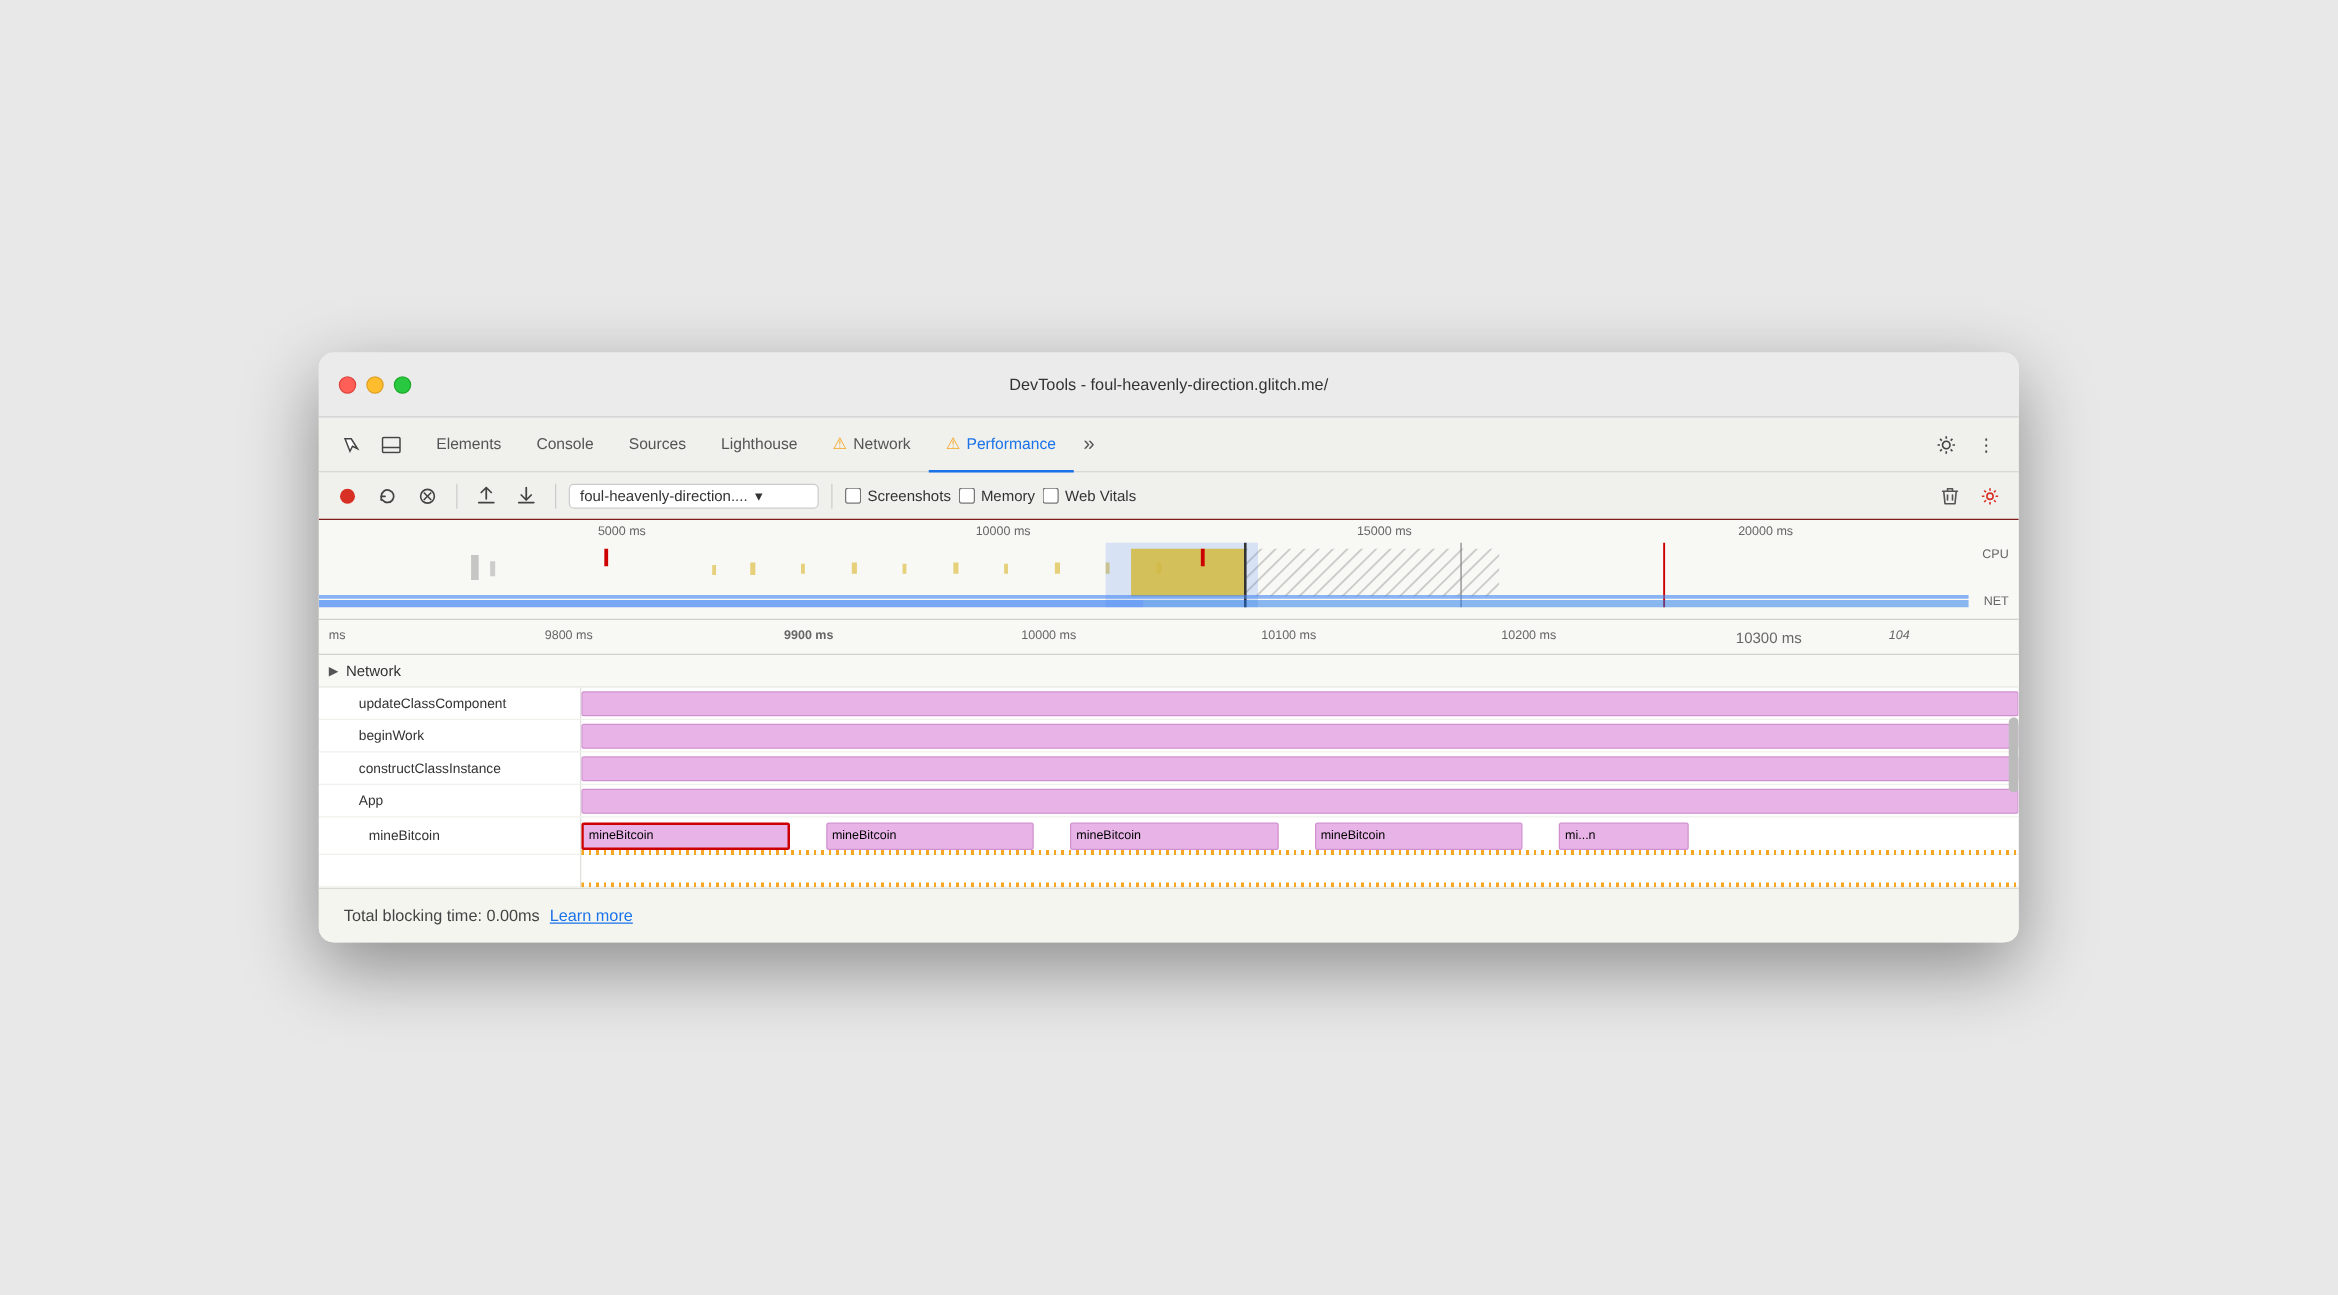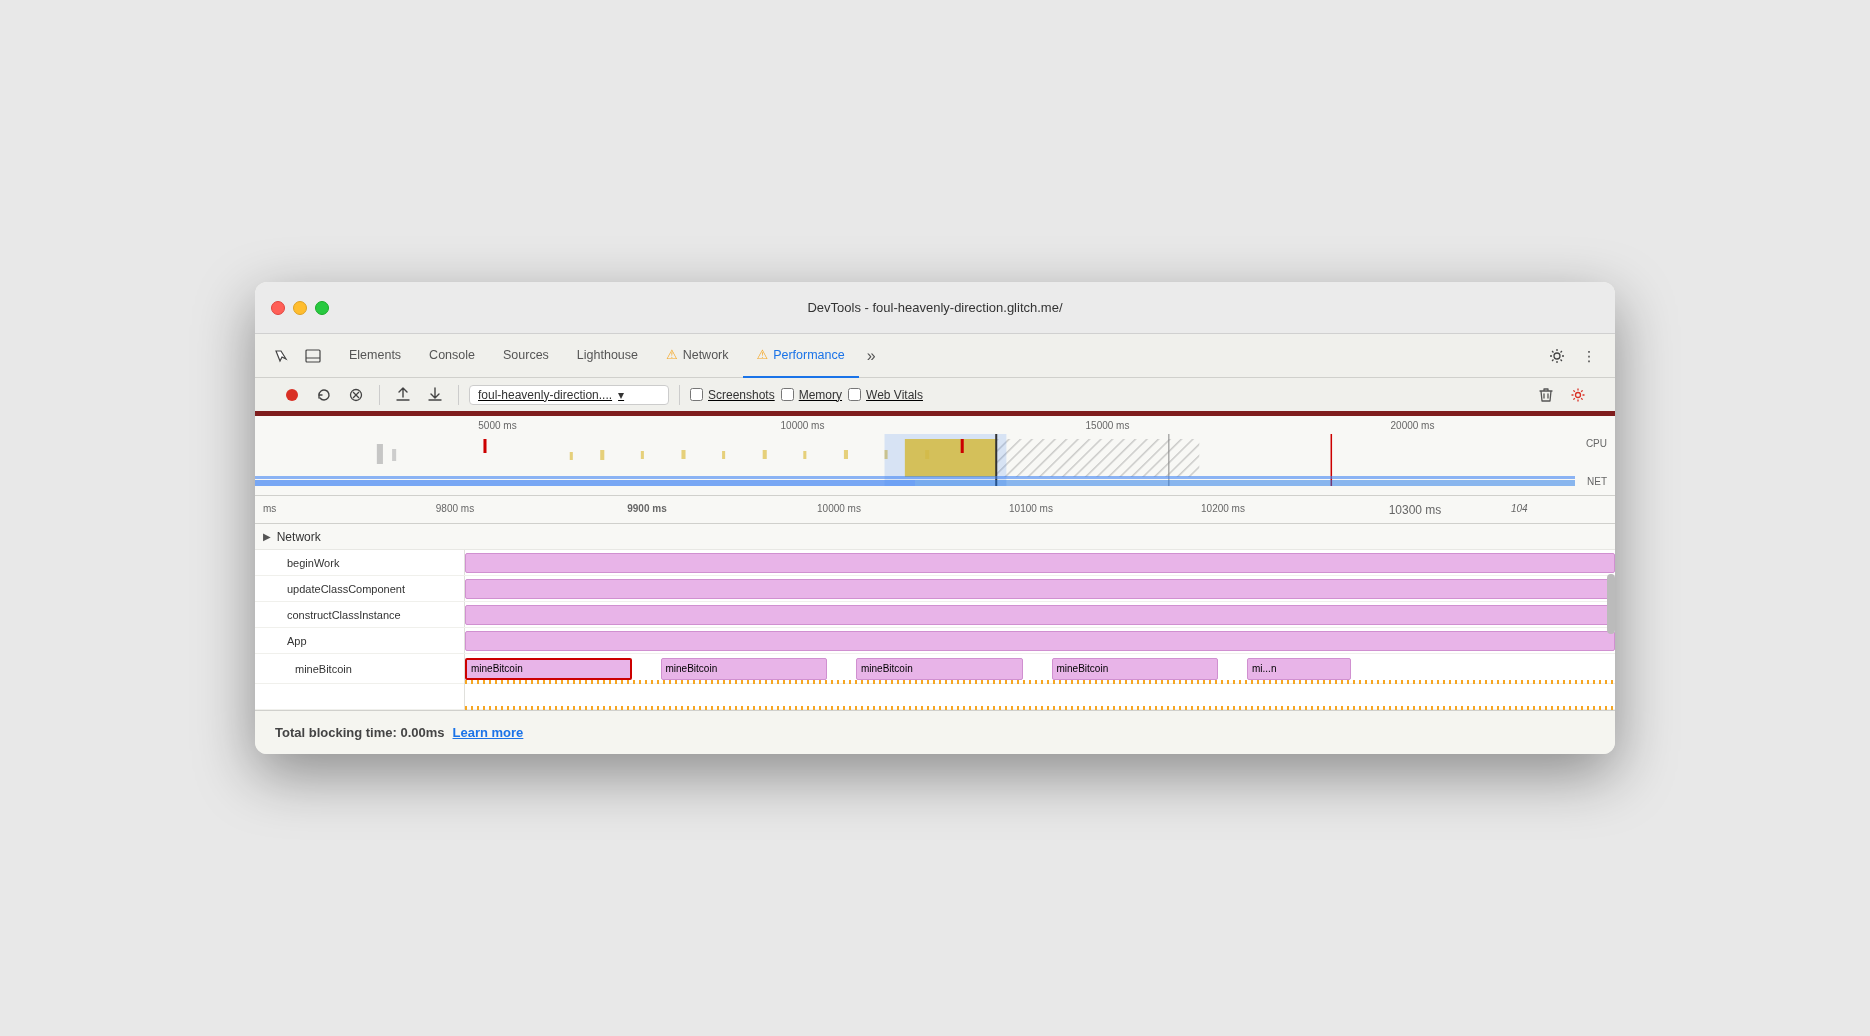--- a/index.html
+++ b/index.html
@@ -125,27 +125,26 @@
 
     .toolbar-right-icons {
       display: flex;
       align-items: center;
       gap: 4px;
     }
 
     
     .action-bar {
       background: #f0f0ec;
-      border-bottom: 5px solid #7f1d1d;
-      display: flex;
-      align-items: center;
-      padding: 0 24px;
+      border-bottom: 1px solid #7f1d1d;
+      display: flex;
+      align-items: center;
+      padding: 0 10px;
       height: 38px;
       gap: 6px;
-      text-decoration: underline;
     }
 
     .action-icon {
       width: 26px;
       height: 26px;
       display: flex;
       align-items: center;
       justify-content: center;
       cursor: pointer;
       border-radius: 4px;
@@ -355,21 +354,20 @@
 
     
     .status-bar {
       background: #f5f5f0;
       height: 44px;
       border-top: 1px solid #d0d0cc;
       display: flex;
       align-items: center;
       padding: 0 20px;
       gap: 8px;
-      font-weight: bold;
     }
 
     .status-text {
       font-size: 13px;
       color: #444;
     }
 
     .learn-more-link {
       font-size: 13px;
       color: #1a73e8;
@@ -590,30 +588,30 @@
   <div class="flamechart-container scrollbar-container">
 
     <div class="section-header-row">
       <span class="section-triangle">▶</span>
       <span class="section-label">Network</span>
     </div>
 
 
     <div class="flame-row">
       <div class="flame-row-label-area">
-        <span style="padding-left:16px;">beginWork</span>
+        <span style="padding-left:16px;">updateClassComponent</span>
       </div>
       <div class="flame-row-bars">
         <div style="position:absolute;left:0;right:0;height:20px;top:3px;background:#e8b4e8;border:1px solid #d090d0;border-radius:2px;"></div>
       </div>
     </div>
 
     <div class="flame-row">
       <div class="flame-row-label-area">
-        <span style="padding-left:16px;">updateClassComponent</span>
+        <span style="padding-left:16px;">beginWork</span>
       </div>
       <div class="flame-row-bars">
         <div style="position:absolute;left:0;right:0;height:20px;top:3px;background:#e8b4e8;border:1px solid #d090d0;border-radius:2px;"></div>
       </div>
     </div>
 
     <div class="flame-row">
       <div class="flame-row-label-area">
         <span style="padding-left:16px;">constructClassInstance</span>
       </div>

